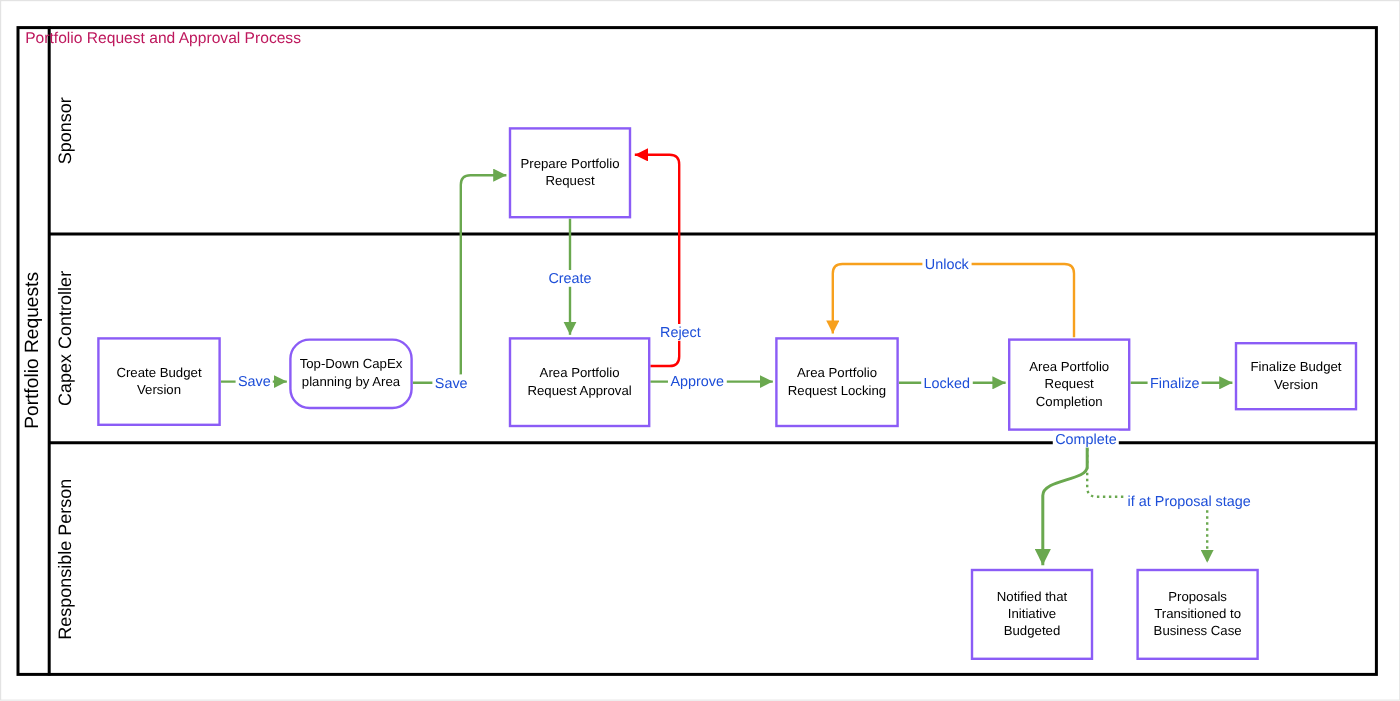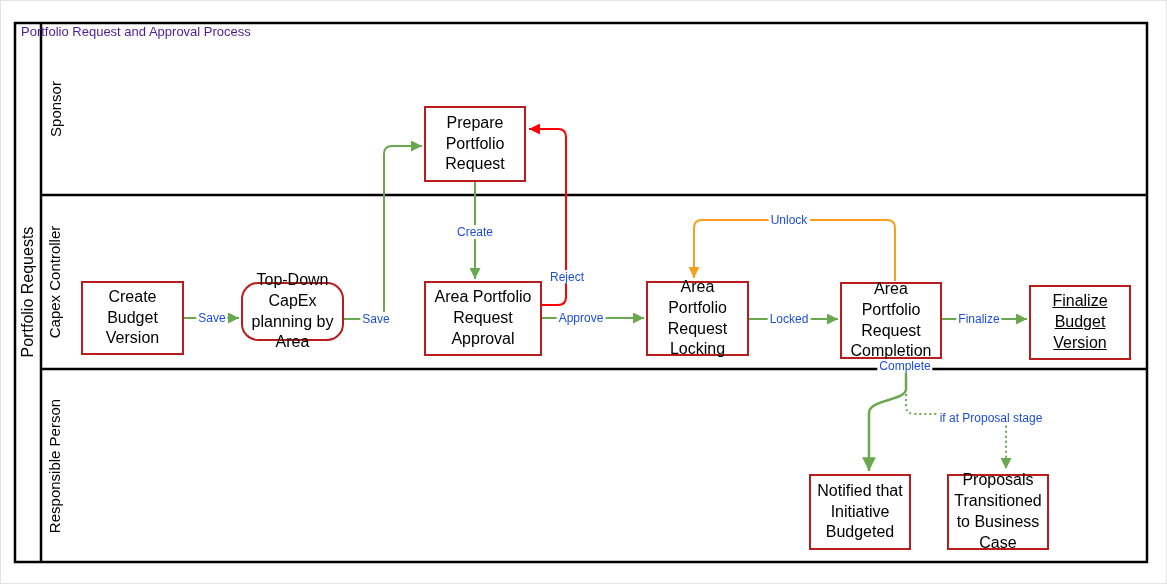--- a/index.html
+++ b/index.html
@@ -20,26 +20,26 @@
   #wires {
     position: absolute;
     left: 0; top: 0;
     width: 1167px;
     height: 584px;
   }
   .node {
     position: absolute;
     box-sizing: border-box;
     background: #ffffff;
-    border: 2px solid #b91c1c;
+    border: 2px solid #8b5cf6;
     display: flex;
     align-items: center;
     justify-content: center;
     text-align: center;
-    font-size: 16px;
+    font-size: 11px;
     line-height: 1.3;
     color: #000000;
     padding: 2px 4px;
     z-index: 3;
   }
   .edge-label {
     position: absolute;
     transform: translate(-50%, -50%);
     background: #ffffff;
     padding: 0 2px;
@@ -60,21 +60,21 @@
     font-size: 16px;
   }
   .lane-title {
     font-size: 15px;
   }
   #diagram-title {
     position: absolute;
     left: 20px;
     top: 23px;
     font-size: 13px;
-    color: #4c1d95;
+    color: #be185d;
     z-index: 2;
     white-space: nowrap;
   }
 </style>
 </head>
 <body>
 
 <div id="stage">
 
   <svg id="wires" viewBox="0 0 1167 584" xmlns="http://www.w3.org/2000/svg">
@@ -131,21 +131,21 @@
   <div class="node" style="left:240px; top:281px; width:103px; height:59px;border-radius:17px;">Top-Down CapEx planning by Area</div>
 
   <div class="node" style="left:423px; top:105px; width:102px; height:76px;">Prepare Portfolio Request</div>
 
   <div class="node" style="left:423px; top:280px; width:118px; height:75px;">Area Portfolio Request Approval</div>
 
   <div class="node" style="left:645px; top:280px; width:103px; height:75px;">Area Portfolio Request Locking</div>
 
   <div class="node" style="left:839px; top:281px; width:102px; height:77px;">Area Portfolio Request Completion</div>
 
-  <div class="node" style="left:1028px; top:284px; width:102px; height:75px;text-decoration:underline;">Finalize Budget Version</div>
+  <div class="node" style="left:1028px; top:284px; width:102px; height:57px;">Finalize Budget Version</div>
 
   <div class="node" style="left:808px; top:473px; width:102px; height:76px;">Notified that Initiative Budgeted</div>
 
   <div class="node" style="left:946px; top:473px; width:102px; height:76px;">Proposals Transitioned to Business Case</div>
 
   <div class="edge-label" style="left:211px; top:317px;">Save</div>
   <div class="edge-label" style="left:375px; top:318px;">Save</div>
   <div class="edge-label" style="left:474px; top:231px;">Create</div>
   <div class="edge-label" style="left:566px; top:232px;margin-top:44px;">Reject</div>
   <div class="edge-label" style="left:580px; top:317px;">Approve</div>

